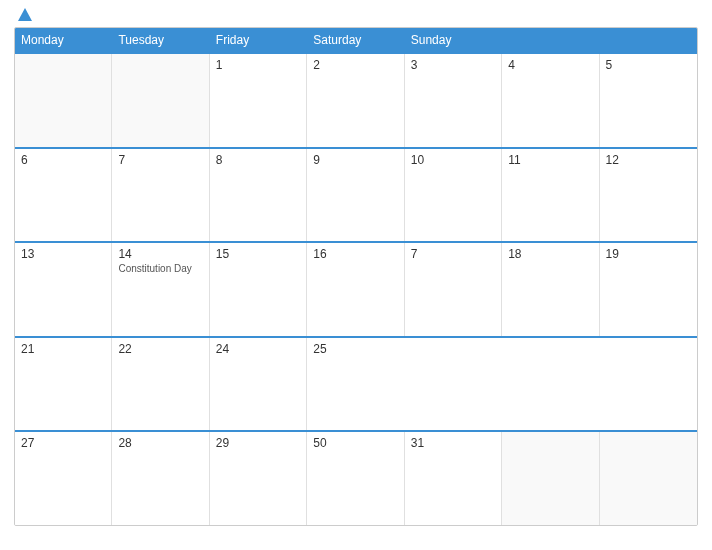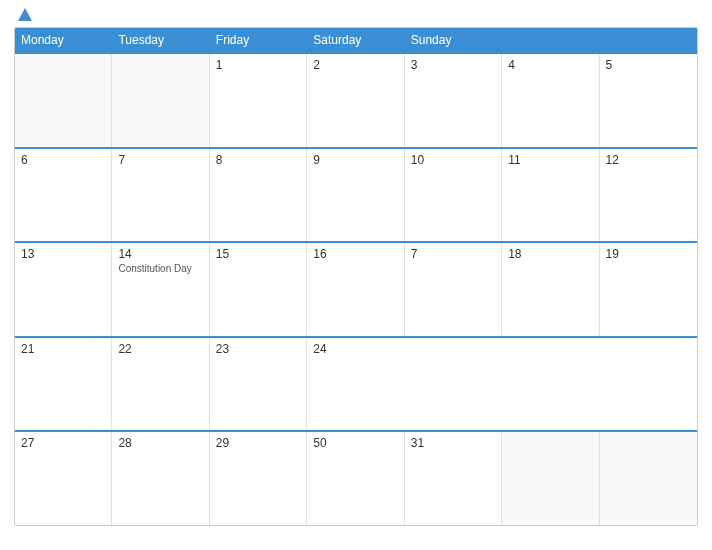--- a/index.html
+++ b/index.html
@@ -217,24 +217,24 @@
           </div>
         </div>
         <div class="cal-week">
           <div class="cal-cell">
             <span class="day-num">21</span>
           </div>
           <div class="cal-cell">
             <span class="day-num">22</span>
           </div>
           <div class="cal-cell">
-            <span class="day-num">23</span>
-          </div>
-          <div class="cal-cell">
             <span class="day-num">24</span>
+          </div>
+          <div class="cal-cell">
+            <span class="day-num">25</span>
           </div>
         </div>
         <div class="cal-week">
           <div class="cal-cell">
             <span class="day-num">27</span>
           </div>
           <div class="cal-cell">
             <span class="day-num">28</span>
           </div>
           <div class="cal-cell">

